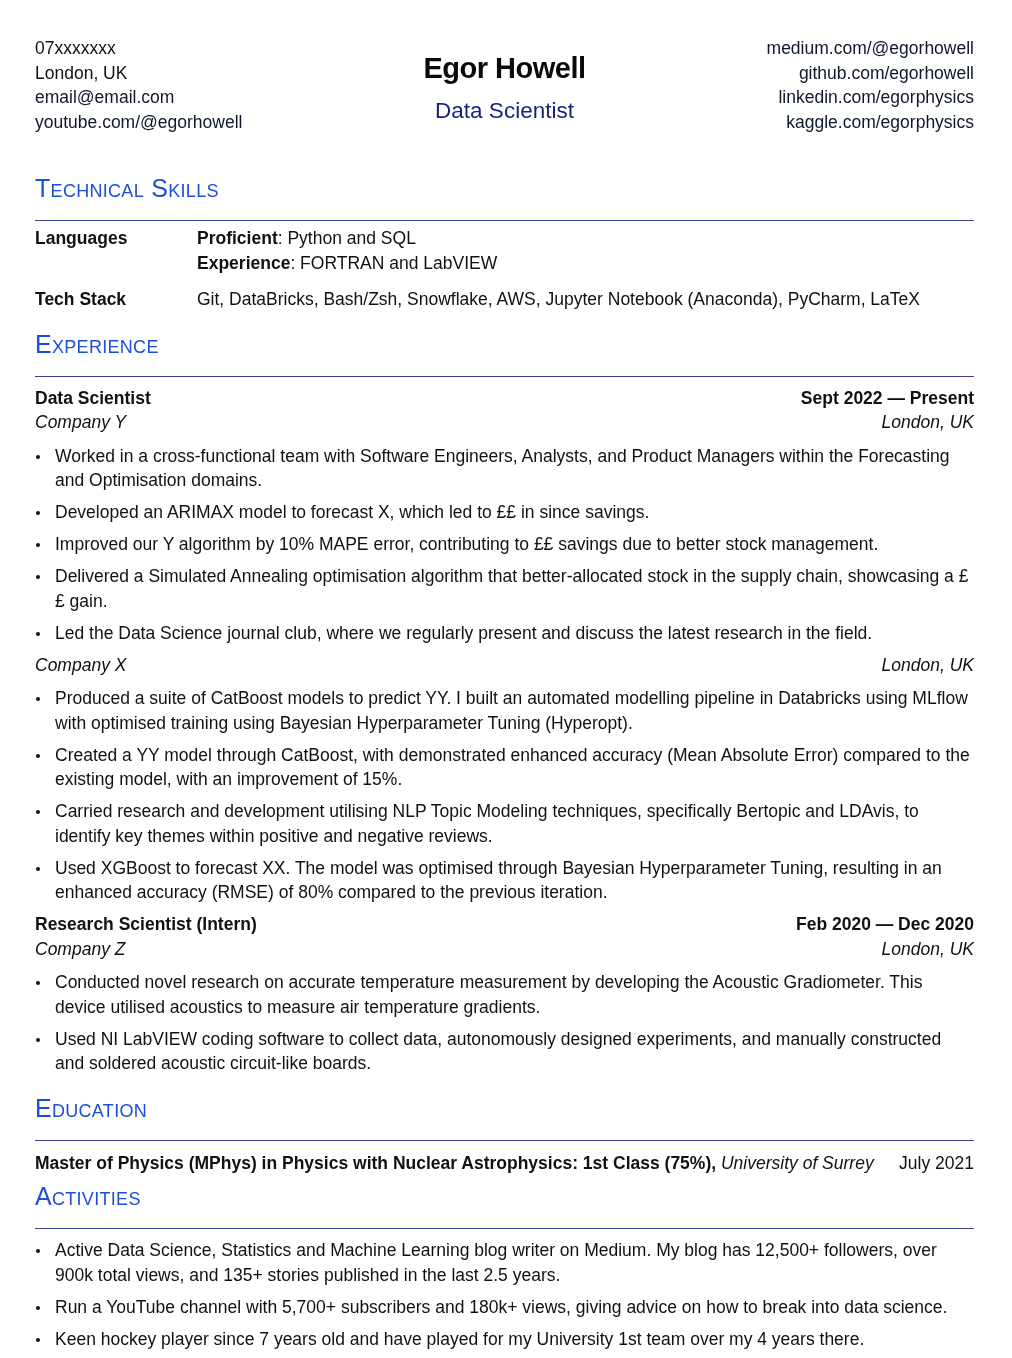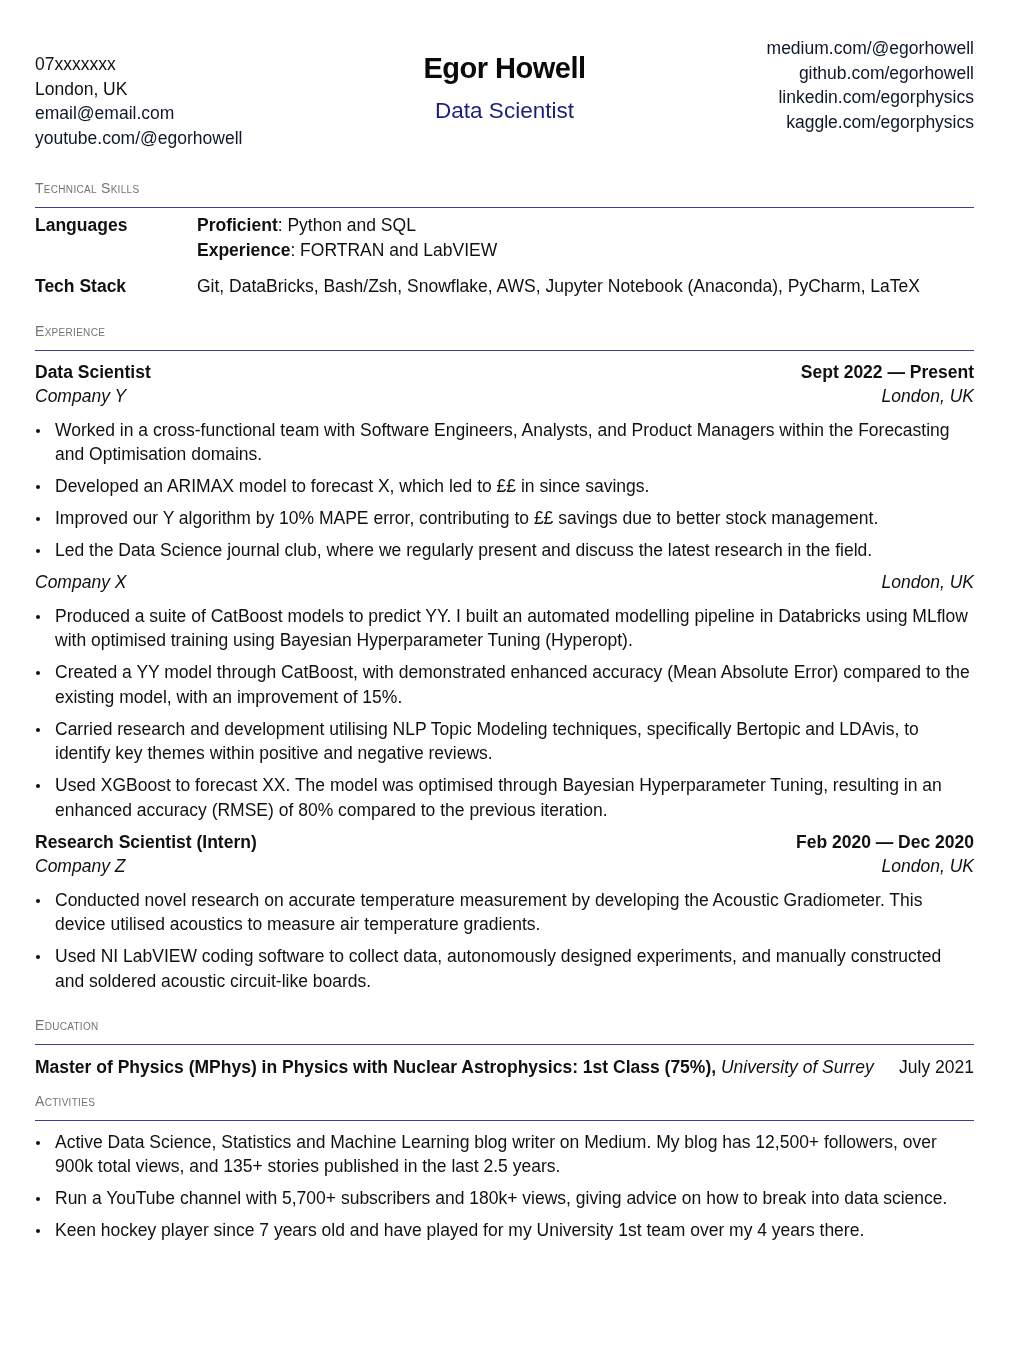--- a/index.html
+++ b/index.html
@@ -5,31 +5,31 @@
     html, body { margin: 0; padding: 0; background: #ffffff; }
     body {
       width: 1012px; height: 1358px; overflow: hidden; position: relative;
       font-family: "Liberation Sans", "DejaVu Sans", sans-serif;
       color: #111111; font-size: 17.5px;
     }
     .page { position: absolute; left: 35px; top: 36px; width: 939px; }
 
     
     .header { position: relative; height: 100px; }
-    .contact-left { position: absolute; left: 0; top: 16px; line-height: 24.5px; }
+    .contact-left { position: absolute; left: 0; top: 0; line-height: 24.5px; }
     .contact-right { position: absolute; right: 0; top: 0; text-align: right; line-height: 24.5px; }
     .link { color: #0f172a; text-decoration: none; }
     .name-block { position: absolute; left: 0; right: 0; top: 6px; text-align: center; }
     .name { font-size: 29px; font-weight: bold; color: #0a0a0a; letter-spacing: -0.5px; line-height: 52px; }
     .title { font-size: 22.5px; color: #1b1f7a; line-height: 30px; margin-top: 2px; }
 
     
     .section-head {
-      color: #737373; font-size: 14px; font-variant: small-caps; letter-spacing: 0.3px;
-      border-bottom: 1px solid #3a3f8f; padding-bottom: 7px; line-height: 24px;
+      color: #1d4ed8; font-size: 25px; font-variant: small-caps; letter-spacing: 0.3px;
+      border-bottom: 1px solid #3a3f8f; padding-bottom: 20px; line-height: 24px;
     }
 
     
     .skills { margin-top: 5px; }
     .skill-row { display: flex; line-height: 24.5px; gap: 16px; }
     .skill-label { width: 146px; font-weight: bold; flex-shrink: 0; }
     .skill-row + .skill-row { margin-top: 12px; }
     .b { font-weight: bold; }
 
     
@@ -97,20 +97,21 @@
         <span class="job-dates">Sept 2022 — Present</span>
       </div>
       <div class="job-sub">
         <span>Company Y</span>
         <span>London, UK</span>
       </div>
       <ul class="bullets">
         <li>Worked in a cross-functional team with Software Engineers, Analysts, and Product Managers within the Forecasting and Optimisation domains.</li>
         <li>Developed an ARIMAX model to forecast X, which led to ££ in since savings.</li>
         <li>Improved our Y algorithm by 10% MAPE error, contributing to ££ savings due to better stock management.</li>
+        <li>Delivered a Simulated Annealing optimisation algorithm that better-allocated stock in the supply chain, showcasing a ££ gain.</li>
         <li>Led the Data Science journal club, where we regularly present and discuss the latest research in the field.</li>
       </ul>
     </div>
 
     <div style="margin-top: 2px;">
       <div class="job-sub">
         <span>Company X</span>
         <span>London, UK</span>
       </div>
       <ul class="bullets">

